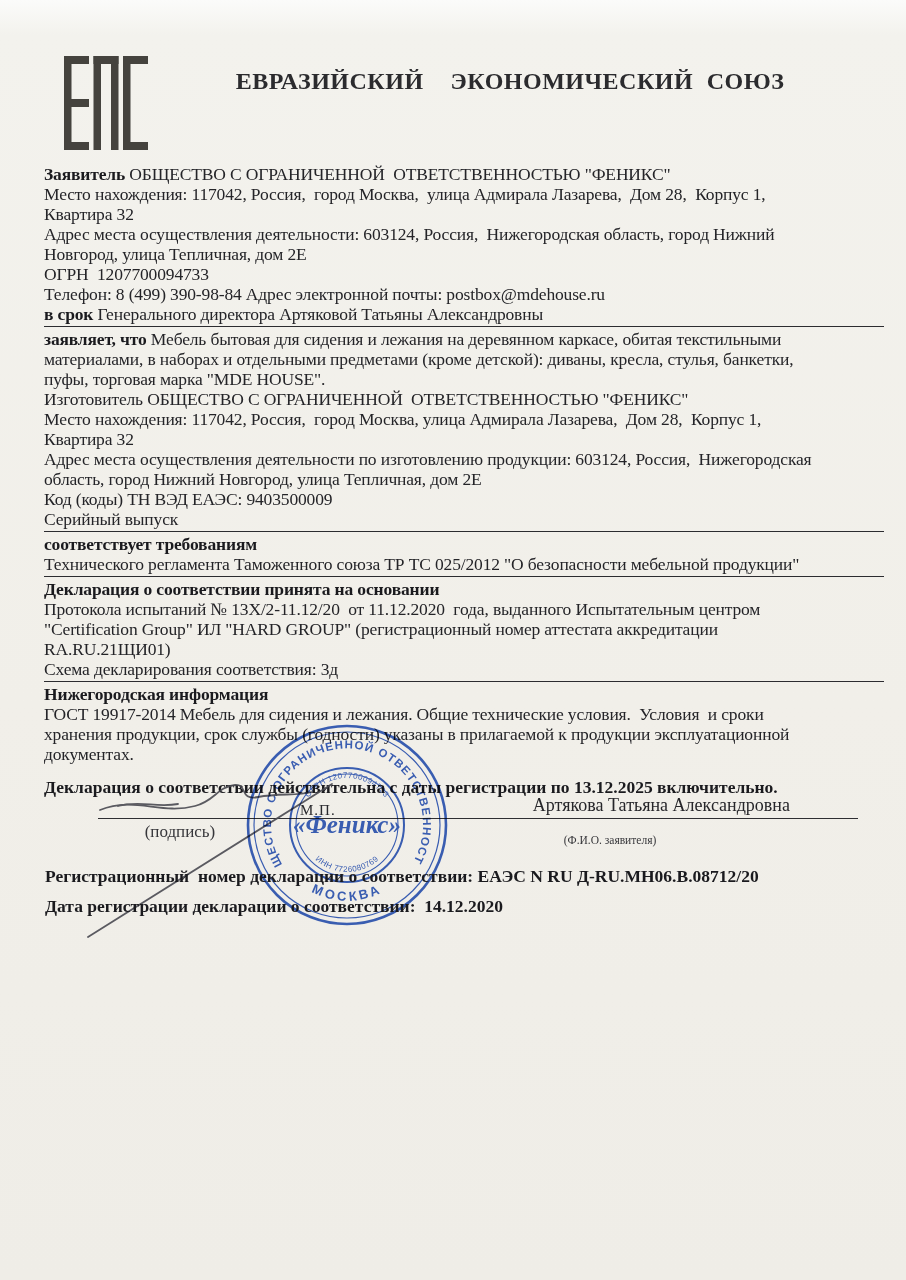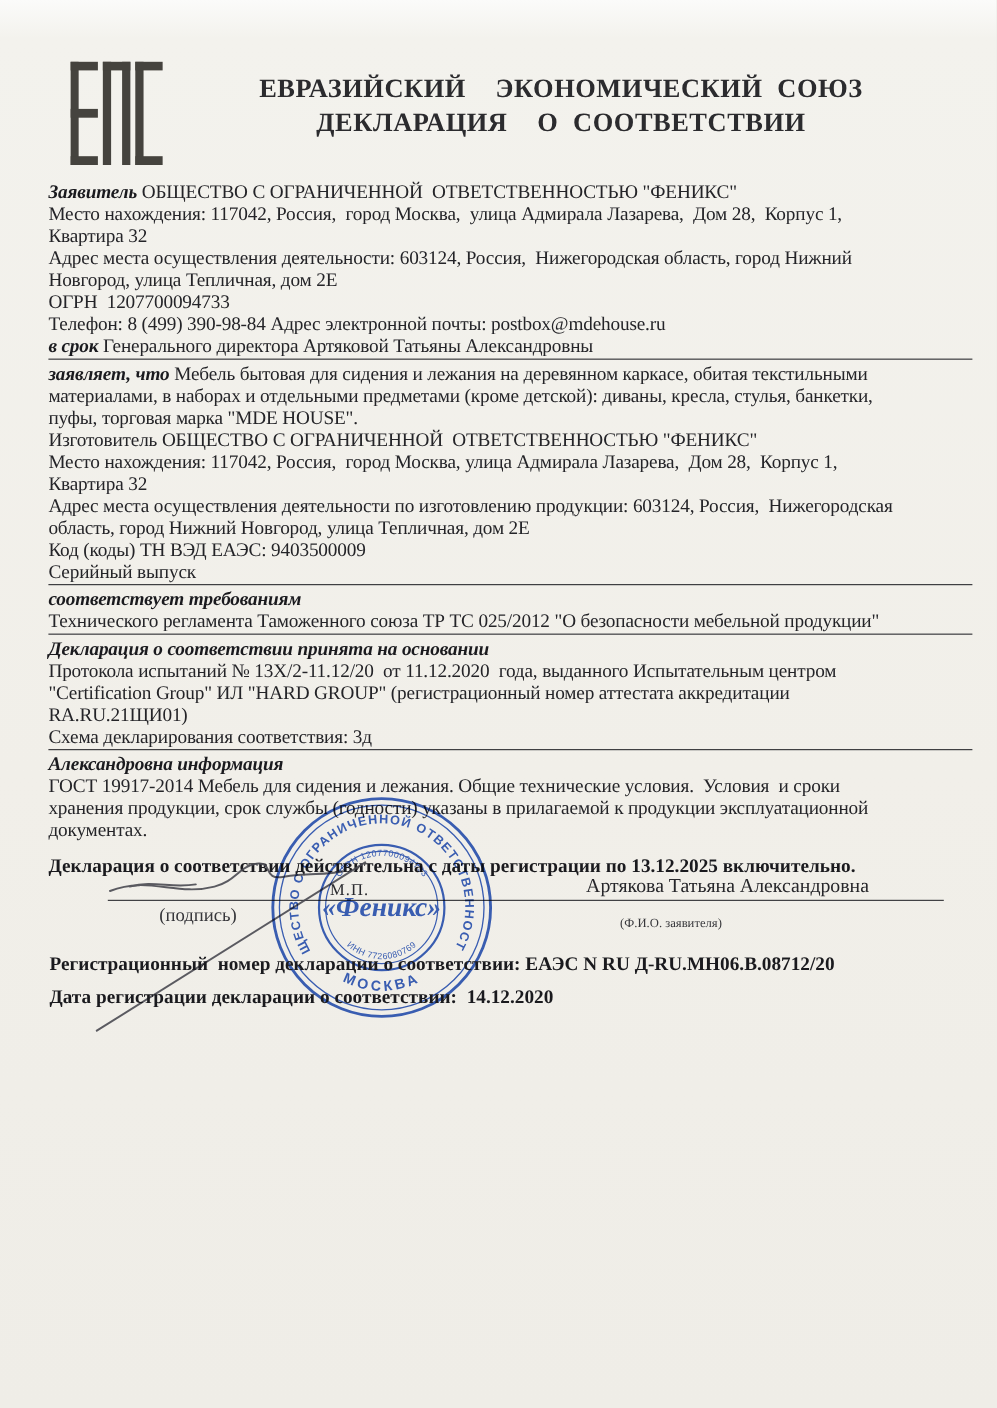--- a/index.html
+++ b/index.html
@@ -17,21 +17,21 @@
   .eac{position:absolute;left:64px;top:56px;width:84px;height:94px;}
   
   .titles{position:absolute;left:150px;top:66px;width:720px;text-align:center;}
   .titles .t{
     font-weight:bold;font-size:24px;line-height:31px;color:#2b2b2e;
     letter-spacing:0.5px;word-spacing:7px;white-space:pre-wrap;text-align:center;
   }
   
   .textflow{position:absolute;left:44px;top:164px;width:840px;}
   .line{font-size:17.5px;line-height:20px;letter-spacing:-0.15px;white-space:pre-wrap;color:#242428;}
-  .line b{color:#1a1a1e;font-style:italic;}
+  .line b{color:#1a1a1e;}
   .rule{border-top:1.6px solid #2c2c30;margin:2px 0 2px 0;height:0;}
   .validity{
     margin-top:13px;font-size:17.5px;line-height:21px;font-weight:bold;color:#1a1a1e;white-space:pre-wrap;
   }
   
   .signer-name{position:absolute;left:450px;top:795px;width:340px;text-align:right;font-size:18px;color:#26262a;}
   .sig-line{position:absolute;left:98px;top:818px;width:760px;border-top:1.5px solid #2e2e32;height:0;}
   .lbl-podpis{position:absolute;left:118px;top:822px;width:124px;text-align:center;font-size:17px;color:#36363a;}
   .lbl-fio{position:absolute;left:518px;top:822px;width:184px;text-align:center;font-size:11.5px;color:#36363a;margin-top:12px;}
   .lbl-mp{position:absolute;left:300px;top:802px;font-size:15px;letter-spacing:1px;color:#2a2a2e;}
@@ -60,21 +60,20 @@
       <rect x="29.5" y="0" width="25" height="8"></rect>
 
       <rect x="59" y="0" width="7.5" height="94"></rect>
       <rect x="59" y="0" width="25" height="8"></rect>
       <rect x="59" y="86" width="25" height="8"></rect>
     </g>
   </svg>
 
   <div class="titles">
     <div class="t">ЕВРАЗИЙСКИЙ  ЭКОНОМИЧЕСКИЙ СОЮЗ</div>
-    <div class="t">ДЕКЛАРАЦИЯ  О СООТВЕТСТВИИ</div>
   </div>
 
   <div class="textflow">
     <div class="sec">
         <div class="line"><b>Заявитель </b>ОБЩЕСТВО С ОГРАНИЧЕННОЙ  ОТВЕТСТВЕННОСТЬЮ "ФЕНИКС"</div>
         <div class="line">Место нахождения: 117042, Россия,  город Москва,  улица Адмирала Лазарева,  Дом 28,  Корпус 1,</div>
         <div class="line">Квартира 32</div>
         <div class="line">Адрес места осуществления деятельности: 603124, Россия,  Нижегородская область, город Нижний</div>
         <div class="line">Новгород, улица Тепличная, дом 2Е</div>
         <div class="line">ОГРН  1207700094733</div>
@@ -102,21 +101,21 @@
     <div class="rule"></div>
     <div class="sec">
         <div class="line"><b>Декларация о соответствии принята на основании</b></div>
         <div class="line">Протокола испытаний № 13Х/2-11.12/20  от 11.12.2020  года, выданного Испытательным центром</div>
         <div class="line">"Certification Group" ИЛ "HARD GROUP" (регистрационный номер аттестата аккредитации</div>
         <div class="line">RA.RU.21ЩИ01)</div>
         <div class="line">Схема декларирования соответствия: 3д</div>
       </div>
     <div class="rule"></div>
     <div class="sec">
-        <div class="line"><b>Александровна информация</b></div>
+        <div class="line"><b>Нижегородская информация</b></div>
         <div class="line">ГОСТ 19917-2014 Мебель для сидения и лежания. Общие технические условия.  Условия  и сроки</div>
         <div class="line">хранения продукции, срок службы (годности) указаны в прилагаемой к продукции эксплуатационной</div>
         <div class="line">документах.</div>
       </div>
     <div class="validity">Декларация о соответствии действительна с даты регистрации по 13.12.2025 включительно.</div>
   </div>
 
   <div class="signer-name">Артякова Татьяна Александровна</div>
   <div class="sig-line"></div>
   <div class="lbl-podpis">(подпись)</div>

